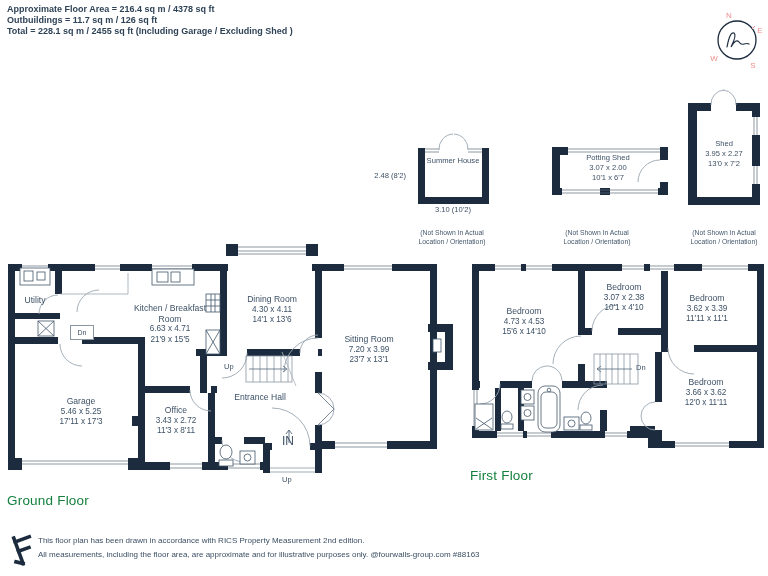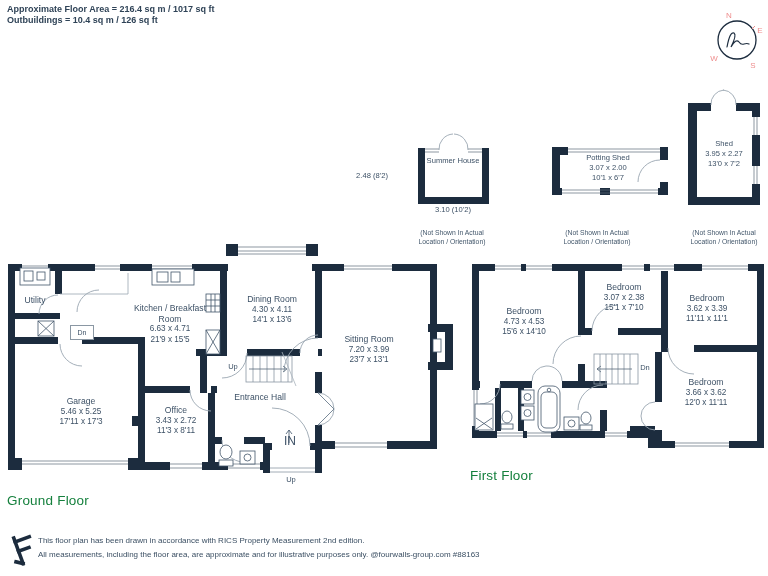--- a/index.html
+++ b/index.html
@@ -6,21 +6,21 @@
   body{
     width:768px;height:576px;position:relative;background:#ffffff;
     font-family:"Liberation Sans",sans-serif;color:#3b4f63;overflow:hidden;
   }
   svg{position:absolute;left:0;top:0}
   .hdr{position:absolute;left:7px;top:4px;font-size:9px;line-height:11px;font-weight:600;color:#2f4357}
   .room{position:absolute;text-align:center;color:#3d5166;font-size:8.2px;line-height:10.5px}
   .room .nm{font-size:8.6px;white-space:nowrap}
   .room .nm.wrap{white-space:normal}
   .room .dm{white-space:nowrap}
-  .small-lbl{position:absolute;font-size:7.5px;color:#3d5166;text-align:center}
+  .small-lbl{position:absolute;font-size:7.5px;color:#3d5166;text-align:left}
   .ob-lbl{position:absolute;text-align:center;color:#3d5166;font-size:7.6px;line-height:10px}
   .ob-note{position:absolute;text-align:center;color:#44586c;font-size:6.8px;line-height:9px}
   .dim{position:absolute;color:#3d5166;font-size:7.6px;white-space:nowrap}
   .floor-title{position:absolute;font-size:13.5px;color:#15803d;letter-spacing:.2px}
   .footer-line{position:absolute;font-size:8px;color:#3b4f63;white-space:nowrap}
   .dn-box{position:absolute;border:0.8px solid #8a97a3;font-size:7px;color:#3d5166;
     text-align:center;background:#fff}
 </style>
 </head>
 <body>
@@ -380,28 +380,29 @@
 
   <g transform="translate(6,533) rotate(-20 16 16)" stroke="#1c2c3e" stroke-width="3.6" stroke-linecap="square">
     <line x1="12" y1="3" x2="12" y2="30"></line>
     <line x1="12" y1="7" x2="27" y2="7"></line>
     <line x1="12" y1="17" x2="23" y2="17"></line>
     <line x1="6" y1="26" x2="12" y2="30"></line>
   </g>
 </svg>
 
 <div class="hdr">
-  <div>Approximate Floor Area = 216.4 sq m / 1017 sq ft</div>
-  <div>Outbuildings = 10.4 sq m / 126 sq ft</div>
+  <div>Approximate Floor Area = 216.4 sq m / 4378 sq ft</div>
+  <div>Outbuildings = 11.7 sq m / 126 sq ft</div>
+  <div>Total = 228.1 sq m / 2455 sq ft (Including Garage / Excluding Shed )</div>
 </div>
 
 <div class="ob-lbl" style="left:423px;top:156px;width:60px">
   <div>Summer House</div>
 </div>
-<div class="dim" style="left:349px;top:171px;width:46px;text-align:center">2.48 (8'2)</div>
+<div class="dim" style="left:360px;top:171px;width:46px;text-align:right">2.48 (8'2)</div>
 <div class="dim" style="left:413px;top:205px;width:80px;text-align:center">3.10 (10'2)</div>
 <div class="ob-note" style="left:412px;top:228px;width:80px">(Not Shown In Actual Location / Orientation)</div>
 
 <div class="ob-lbl" style="left:568px;top:153px;width:80px">
   <div>Potting Shed</div>
   <div>3.07 x 2.00</div>
   <div>10'1 x 6'7</div>
 </div>
 <div class="ob-note" style="left:557px;top:228px;width:80px">(Not Shown In Actual Location / Orientation)</div>
 
@@ -450,21 +451,21 @@
 <div class="small-lbl" style="left:282px;top:475px;width:18px">Up</div>
 
 <div class="room" style="left:484px;top:306px;width:80px">
   <div class="nm">Bedroom</div>
   <div class="dm">4.73 x 4.53</div>
   <div class="dm">15'6 x 14'10</div>
 </div>
 <div class="room" style="left:584px;top:282px;width:80px">
   <div class="nm">Bedroom</div>
   <div class="dm">3.07 x 2.38</div>
-  <div class="dm">15'1 x 7'10</div>
+  <div class="dm">10'1 x 4'10</div>
 </div>
 <div class="room" style="left:667px;top:293px;width:80px">
   <div class="nm">Bedroom</div>
   <div class="dm">3.62 x 3.39</div>
   <div class="dm">11'11 x 11'1</div>
 </div>
 <div class="room" style="left:666px;top:377px;width:80px">
   <div class="nm">Bedroom</div>
   <div class="dm">3.66 x 3.62</div>
   <div class="dm">12'0 x 11'11</div>

